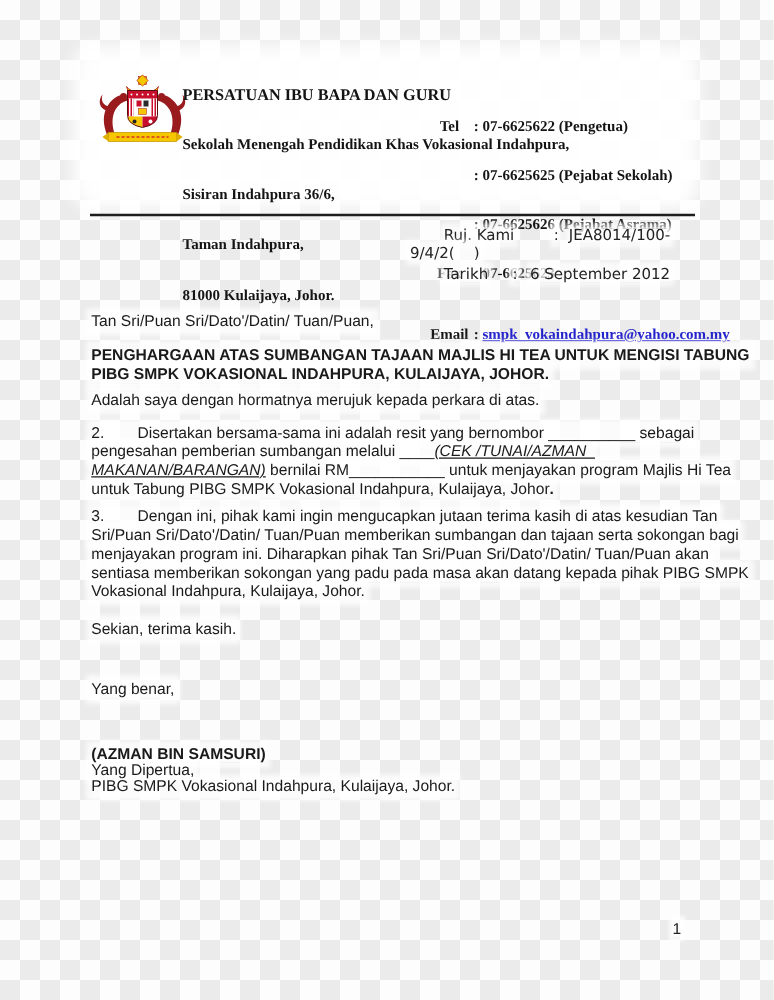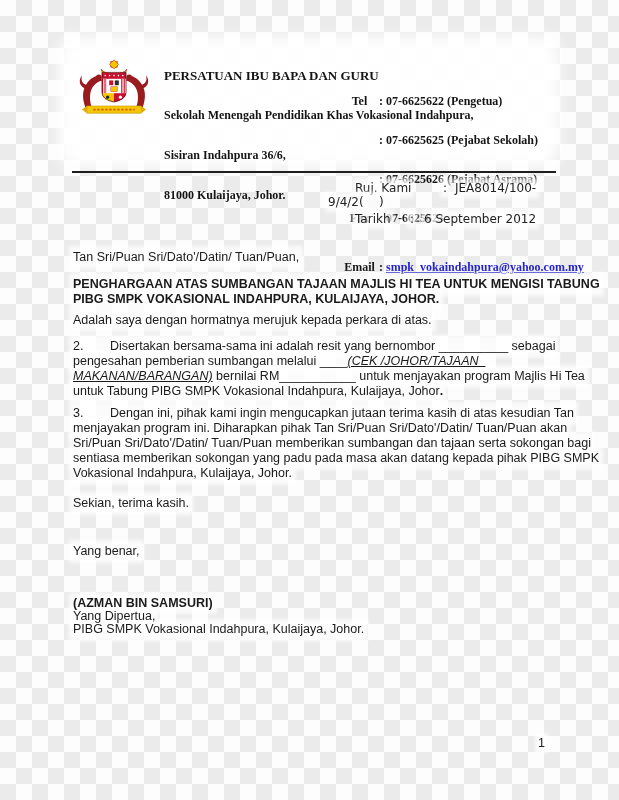--- a/index.html
+++ b/index.html
@@ -19,21 +19,21 @@
 
   .halo-blob {
     position:absolute; background:rgba(255,255,255,.93);
     filter:blur(7px); border-radius:18px; pointer-events:none;
   }
   #header-halo { left:58px; top:36px; width:502px; height:132px; }
 
   .crest { position:absolute; left:74px; top:58px; width:80px; height:64px; }
 
   .lh-text {
-    position:absolute; left:164px; top:42px;
+    position:absolute; left:146px; top:42px;
     font-family:"Liberation Serif",serif; font-weight:bold;
     font-size:12px; line-height:13.4px; color:#141414; white-space:pre;
   }
   .lh-org { font-size:13px; }
 
   .contacts {
     position:absolute; left:340px; top:69px;
     font-family:"Liberation Serif",serif; font-weight:bold;
     font-size:12px; line-height:13px; color:#141414; white-space:pre;text-align:center;
   }
@@ -123,20 +123,21 @@
     <path d="M16 60 H84 V69 H16 Z" fill="#f6c700" stroke="#c79b00" stroke-width="0.8"></path>
     <path d="M16 60 L10 64.5 L16 69 Z" fill="#e0ae00"></path>
     <path d="M84 60 L90 64.5 L84 69 Z" fill="#e0ae00"></path>
     <line x1="24" y1="64.5" x2="76" y2="64.5" stroke="#c8102e" stroke-width="2" stroke-dasharray="3 2" opacity="0.6"></line>
   </svg>
 
   <div class="lh-text">
     <div class="lh-org">PERSATUAN IBU BAPA DAN GURU</div>
     <div>Sekolah Menengah Pendidikan Khas Vokasional Indahpura,</div>
     <div>Sisiran Indahpura 36/6,</div>
+    <div>Taman Indahpura,</div>
     <div>81000 Kulaijaya, Johor.</div>
   </div>
 
   <div class="contacts">
     <div class="c-row">
       <span class="c-label">Tel</span>
       <span>: 07-6625622 (Pengetua)</span>
     </div>
     <div class="c-row">
       <span class="c-label"></span>
@@ -174,29 +175,29 @@
       <div class="line">PENGHARGAAN ATAS SUMBANGAN TAJAAN MAJLIS HI TEA UNTUK MENGISI TABUNG</div>
       <div class="line">PIBG SMPK VOKASIONAL INDAHPURA, KULAIJAYA, JOHOR.</div>
     </div>
 
   <div class="block" style="top:313px;">
     <div class="line">Adalah saya dengan hormatnya merujuk kepada perkara di atas.</div>
   </div>
 
   <div class="block" style="top:339px;">
       <div class="line"><span>2.	Disertakan bersama-sama ini adalah resit yang bernombor __________ sebagai</span></div>
-      <div class="line"><span>pengesahan pemberian sumbangan melalui ____</span><span class="it un">(CEK /JOHOR/TAJAAN  </span></div>
+      <div class="line"><span>pengesahan pemberian sumbangan melalui ____</span><span class="it un">(CEK /TUNAI/AZMAN  </span></div>
       <div class="line"><span class="it un">MAKANAN/BARANGAN)</span><span> bernilai RM___________ untuk menjayakan program Majlis Hi Tea</span></div>
       <div class="line"><span>untuk Tabung PIBG SMPK Vokasional Indahpura, Kulaijaya, Johor</span><span class="bd">.</span></div>
     </div>
 
   <div class="block" style="top:406px;">
       <div class="line">3.	Dengan ini, pihak kami ingin mengucapkan jutaan terima kasih di atas kesudian Tan</div>
+      <div class="line">Sri/Puan Sri/Dato'/Datin/ Tuan/Puan memberikan sumbangan dan tajaan serta sokongan bagi</div>
       <div class="line">menjayakan program ini. Diharapkan pihak Tan Sri/Puan Sri/Dato'/Datin/ Tuan/Puan akan</div>
-      <div class="line">Sri/Puan Sri/Dato'/Datin/ Tuan/Puan memberikan sumbangan dan tajaan serta sokongan bagi</div>
       <div class="line">sentiasa memberikan sokongan yang padu pada masa akan datang kepada pihak PIBG SMPK</div>
       <div class="line">Vokasional Indahpura, Kulaijaya, Johor.</div>
     </div>
 
 
   <div class="block" style="top:496px;">
     <div class="line">Sekian, terima kasih.</div>
   </div>
 
   <div class="block" style="top:544px;">

